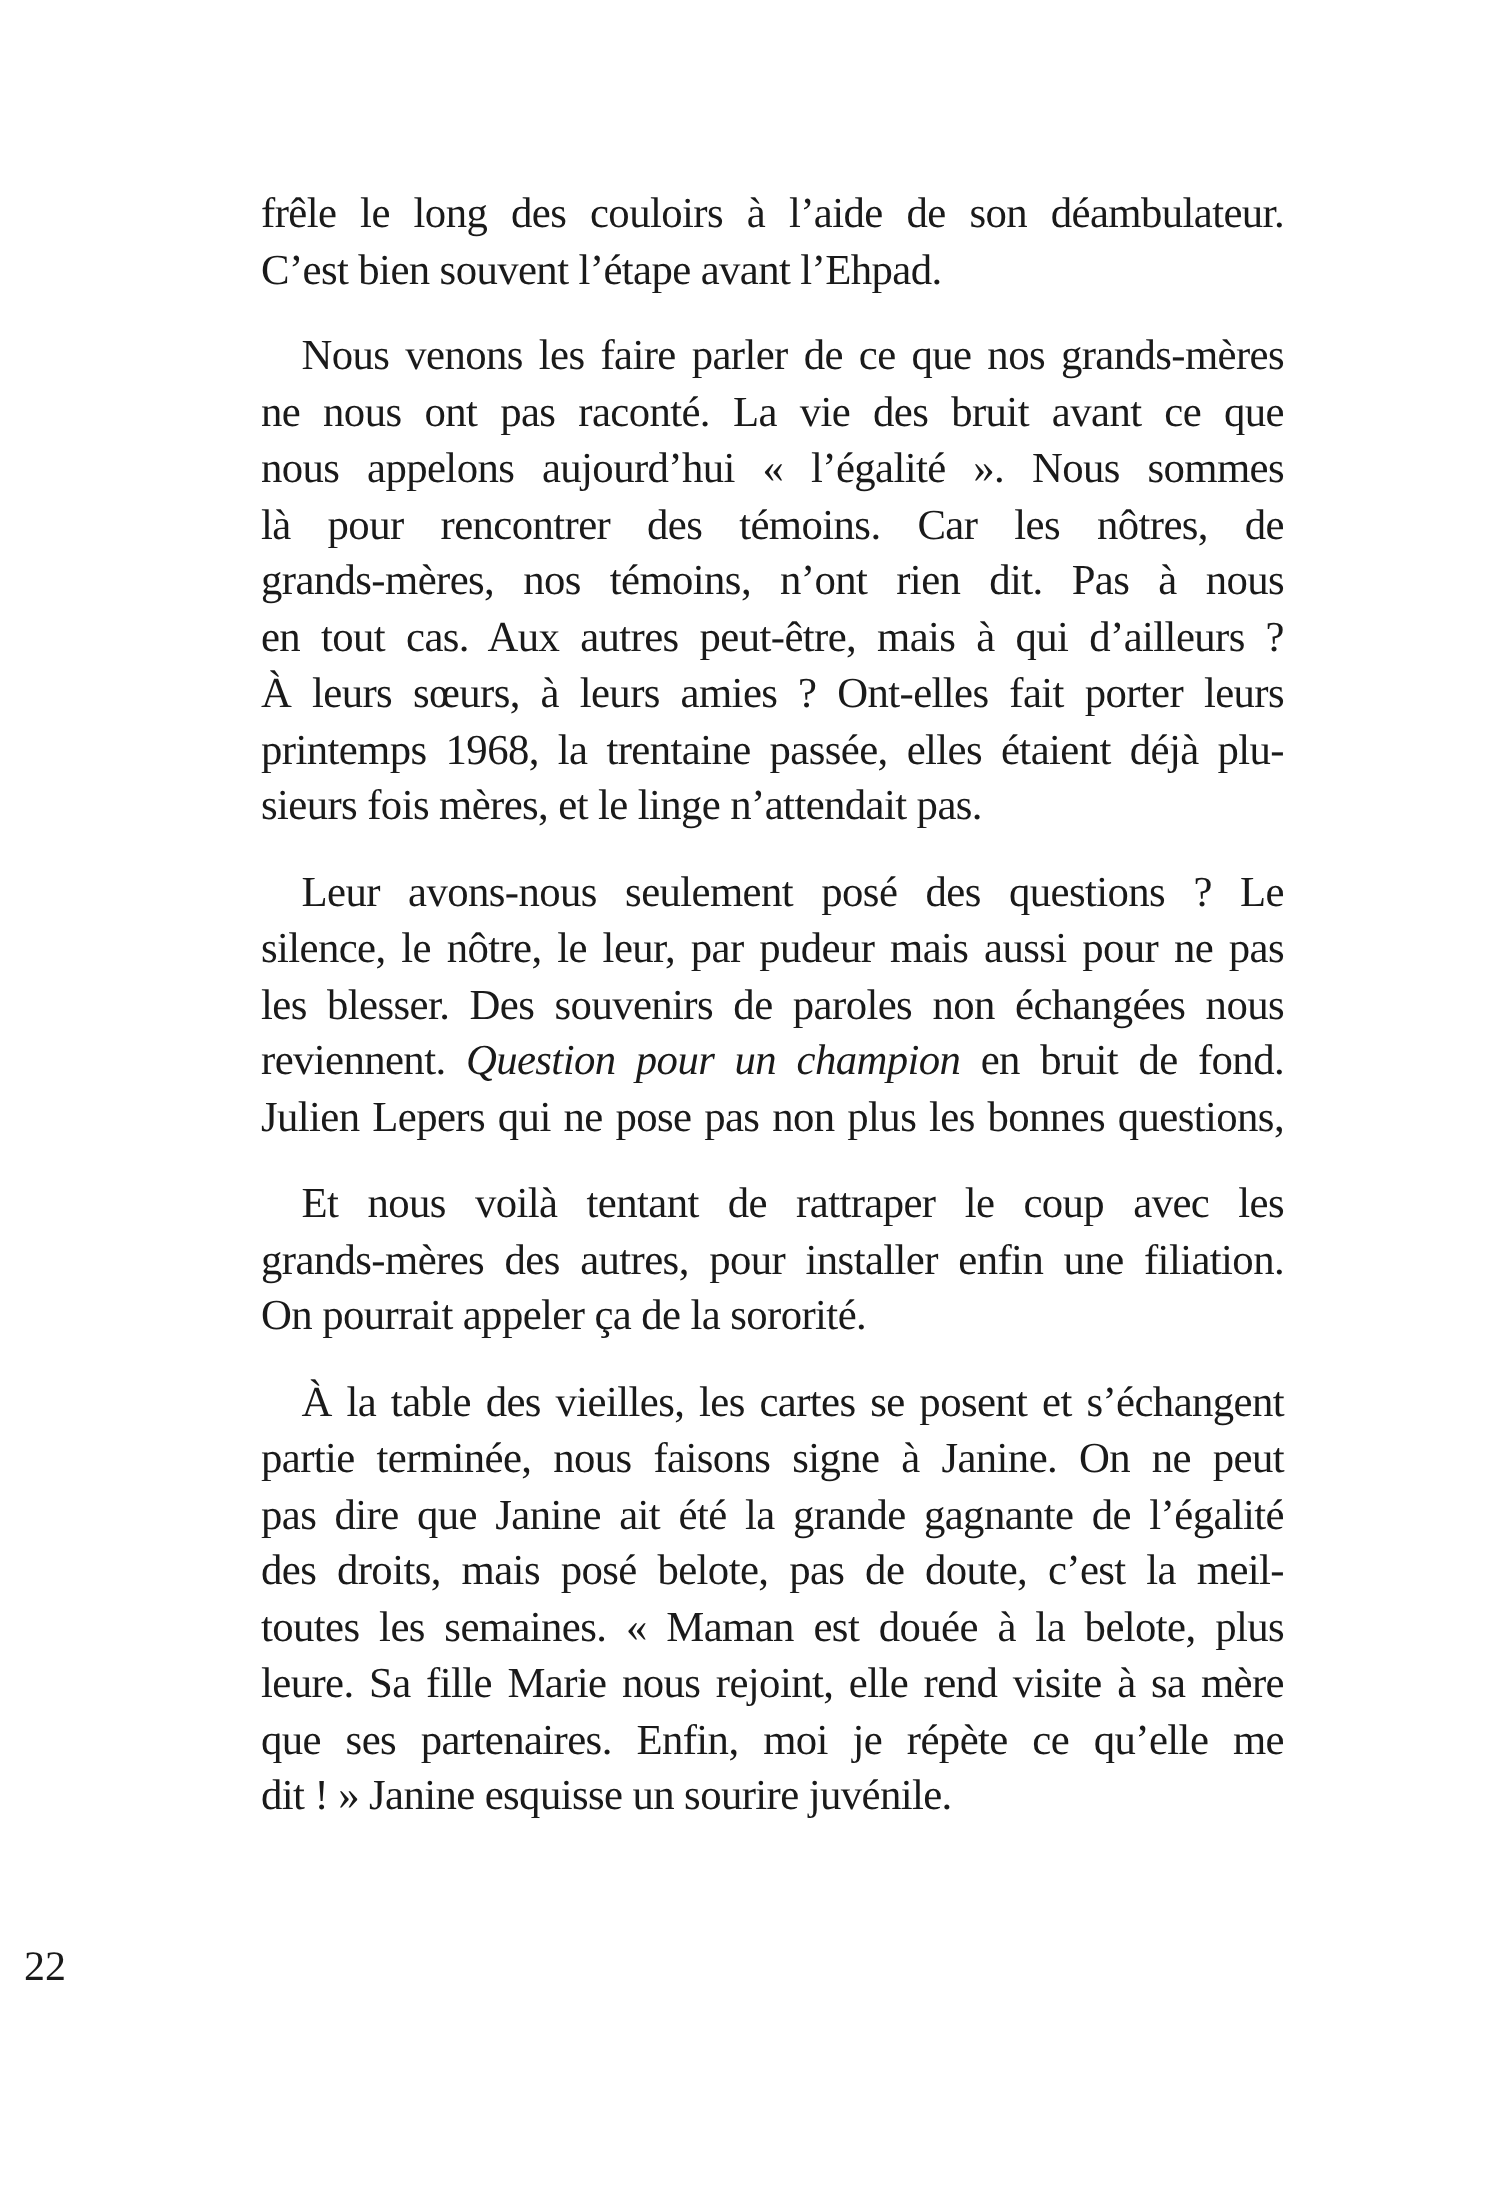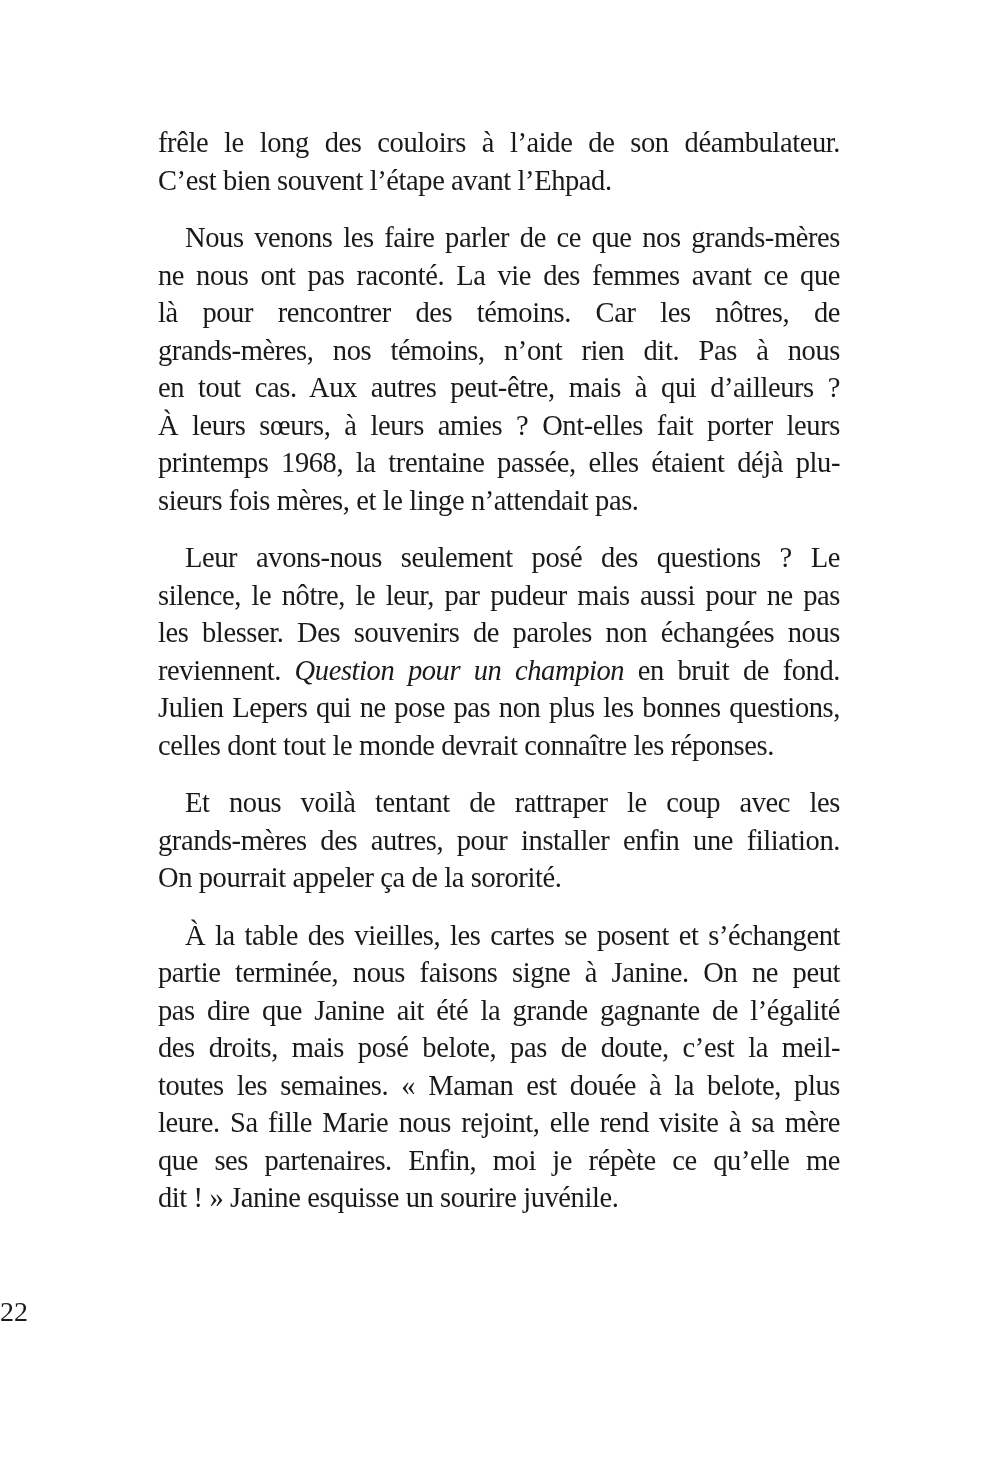--- a/index.html
+++ b/index.html
@@ -1,17 +1,17 @@
 <!DOCTYPE html>
 <html><head>
 <meta charset="utf-8">
 <style>
   html, body { margin: 0; padding: 0; background: #ffffff; }
   body { width: 1000px; height: 1462px; position: relative; overflow: hidden; }
-  .page { position: absolute; left: 0; top: 0; width: 956px; height: 1462px; background: #fff; }
+  .page { position: absolute; left: 16px; top: 0; width: 956px; height: 1462px; background: #fff; }
   .text-block { position: absolute; left: 158px; top: 124px; width: 682px; }
   .line {
     font-family: "Liberation Serif", "DejaVu Serif", serif;
     font-size: 28.5px;
     color: #1a1a1a;
     height: 37.5px;
     line-height: 37.5px;
     white-space: nowrap;
     text-align: justify;
     text-align-last: justify;
@@ -33,36 +33,36 @@
 <div class="page">
   <div class="text-block">
 
     <div>
       <div class="line">frêle le long des couloirs à l’aide de son déambulateur.</div>
       <div class="line last">C’est bien souvent l’étape avant l’Ehpad.</div>
     </div>
 
     <div>
       <div class="line indent">Nous venons les faire parler de ce que nos grands-mères</div>
-      <div class="line">ne nous ont pas raconté. La vie des femmes avant ce que</div>
+      <div class="line">ne nous ont pas raconté. La vie des bruit avant ce que</div>
+      <div class="line">nous appelons aujourd’hui « l’égalité ». Nous sommes</div>
       <div class="line">là pour rencontrer des témoins. Car les nôtres, de</div>
       <div class="line">grands-mères, nos témoins, n’ont rien dit. Pas à nous</div>
       <div class="line">en tout cas. Aux autres peut-être, mais à qui d’ailleurs ?</div>
       <div class="line">À leurs sœurs, à leurs amies ? Ont-elles fait porter leurs</div>
       <div class="line">printemps 1968, la trentaine passée, elles étaient déjà plu-</div>
       <div class="line last">sieurs fois mères, et le linge n’attendait pas.</div>
     </div>
 
     <div>
       <div class="line indent">Leur avons-nous seulement posé des questions ? Le</div>
       <div class="line">silence, le nôtre, le leur, par pudeur mais aussi pour ne pas</div>
       <div class="line">les blesser. Des souvenirs de paroles non échangées nous</div>
       <div class="line"><span>reviennent. </span><em>Question pour un champion</em><span> en bruit de fond.</span></div>
       <div class="line">Julien Lepers qui ne pose pas non plus les bonnes questions,</div>
-      <div class="line last">celles dont tout le monde devrait connaître les réponses.</div>
     </div>
 
     <div>
       <div class="line indent">Et nous voilà tentant de rattraper le coup avec les</div>
       <div class="line">grands-mères des autres, pour installer enfin une filiation.</div>
       <div class="line last">On pourrait appeler ça de la sororité.</div>
     </div>
 
     <div>
       <div class="line indent">À la table des vieilles, les cartes se posent et s’échangent</div>

